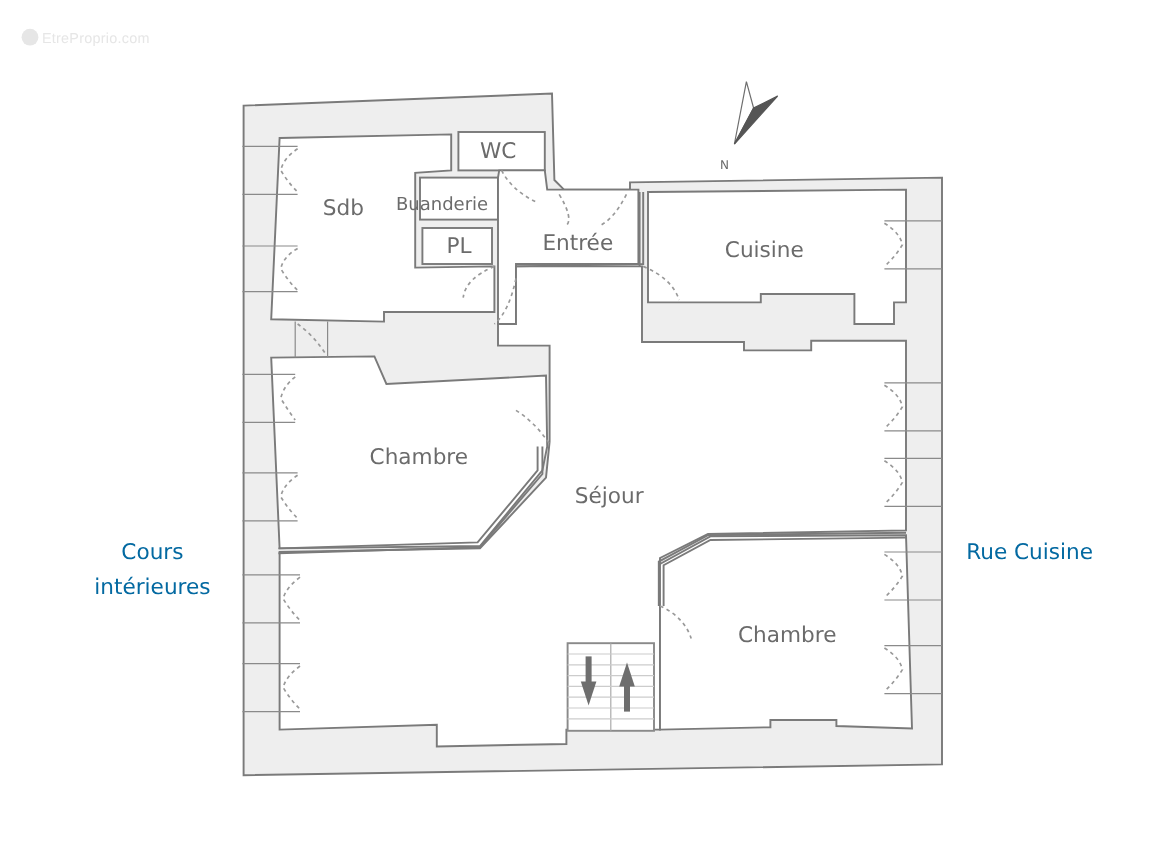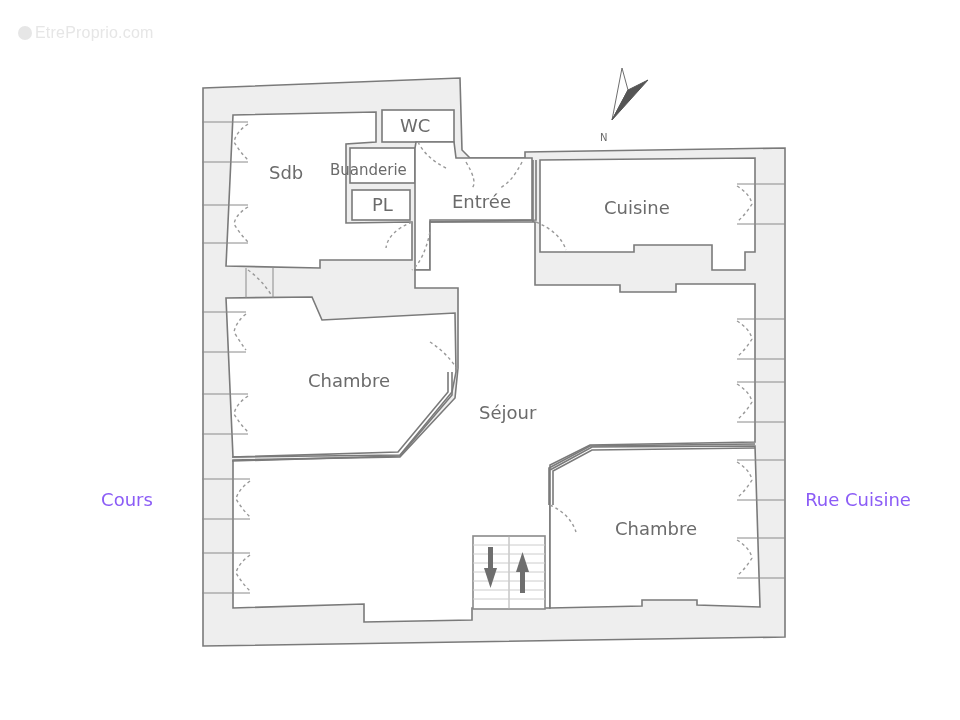--- a/index.html
+++ b/index.html
@@ -4,23 +4,23 @@
 <style>
   html, body { margin: 0; padding: 0; background: #ffffff; }
   body { width: 960px; height: 720px; position: relative; overflow: hidden; font-family: "DejaVu Sans", sans-serif; }
   #plan { position: absolute; left: 0; top: 0; width: 960px; height: 720px; }
   .wall { fill: #eeeeee; stroke: #7a7a7a; stroke-width: 1.6; }
   .room { fill: #ffffff; stroke: #7a7a7a; stroke-width: 1.6; }
   .line { fill: none; stroke: #7a7a7a; stroke-width: 1.6; }
   .thin { fill: none; stroke: #8a8a8a; stroke-width: 1; }
   .dash { fill: none; stroke: #999999; stroke-width: 1.4; stroke-dasharray: 3 3; }
   .lbl { fill: #6b6b6b; font-family: "DejaVu Sans", sans-serif; }
-  .watermark { position: absolute; left: 18px; top: 24px; color: #e6e6e6; font-size: 16px; font-family: "Liberation Sans", sans-serif; letter-spacing: 0.2px; }
+  .watermark { position: absolute; left: 18px; top: 24px; color: #e6e6e6; font-size: 12px; font-family: "Liberation Sans", sans-serif; letter-spacing: 0.2px; }
   .wm-logo { display: inline-block; width: 14px; height: 14px; border-radius: 50%; background: #e6e6e6; vertical-align: -2px; margin-right: 3px; }
-  .side-label { position: absolute; color: #8b5cf6; font-size: 18px; font-family: "DejaVu Sans", sans-serif; text-align: center; line-height: 29px; margin-top: 39px; }
+  .side-label { position: absolute; color: #0369a1; font-size: 18px; font-family: "DejaVu Sans", sans-serif; text-align: center; line-height: 29px; }
 </style>
 </head>
 <body>
 
 <div class="watermark">
   <span class="wm-logo"></span><span>EtreProprio.com</span>
 </div>
 
 <svg id="plan" viewBox="0 0 960 720" xmlns="http://www.w3.org/2000/svg">
 
@@ -132,14 +132,15 @@
     <text class="lbl" x="452" y="208" font-size="18">Entrée</text>
     <text class="lbl" x="604" y="214" font-size="18">Cuisine</text>
     <text class="lbl" x="308" y="387" font-size="18">Chambre</text>
     <text class="lbl" x="479" y="419" font-size="18">Séjour</text>
     <text class="lbl" x="615" y="535" font-size="18">Chambre</text>
   </g>
 </svg>
 
 <div class="side-label" style="left:68px; top:446px; width:118px;">
   <div>Cours</div>
+  <div>intérieures</div>
 </div>
 <div class="side-label" style="left:798px; top:446px; width:120px;">Rue Cuisine</div>
 
 </body></html>

